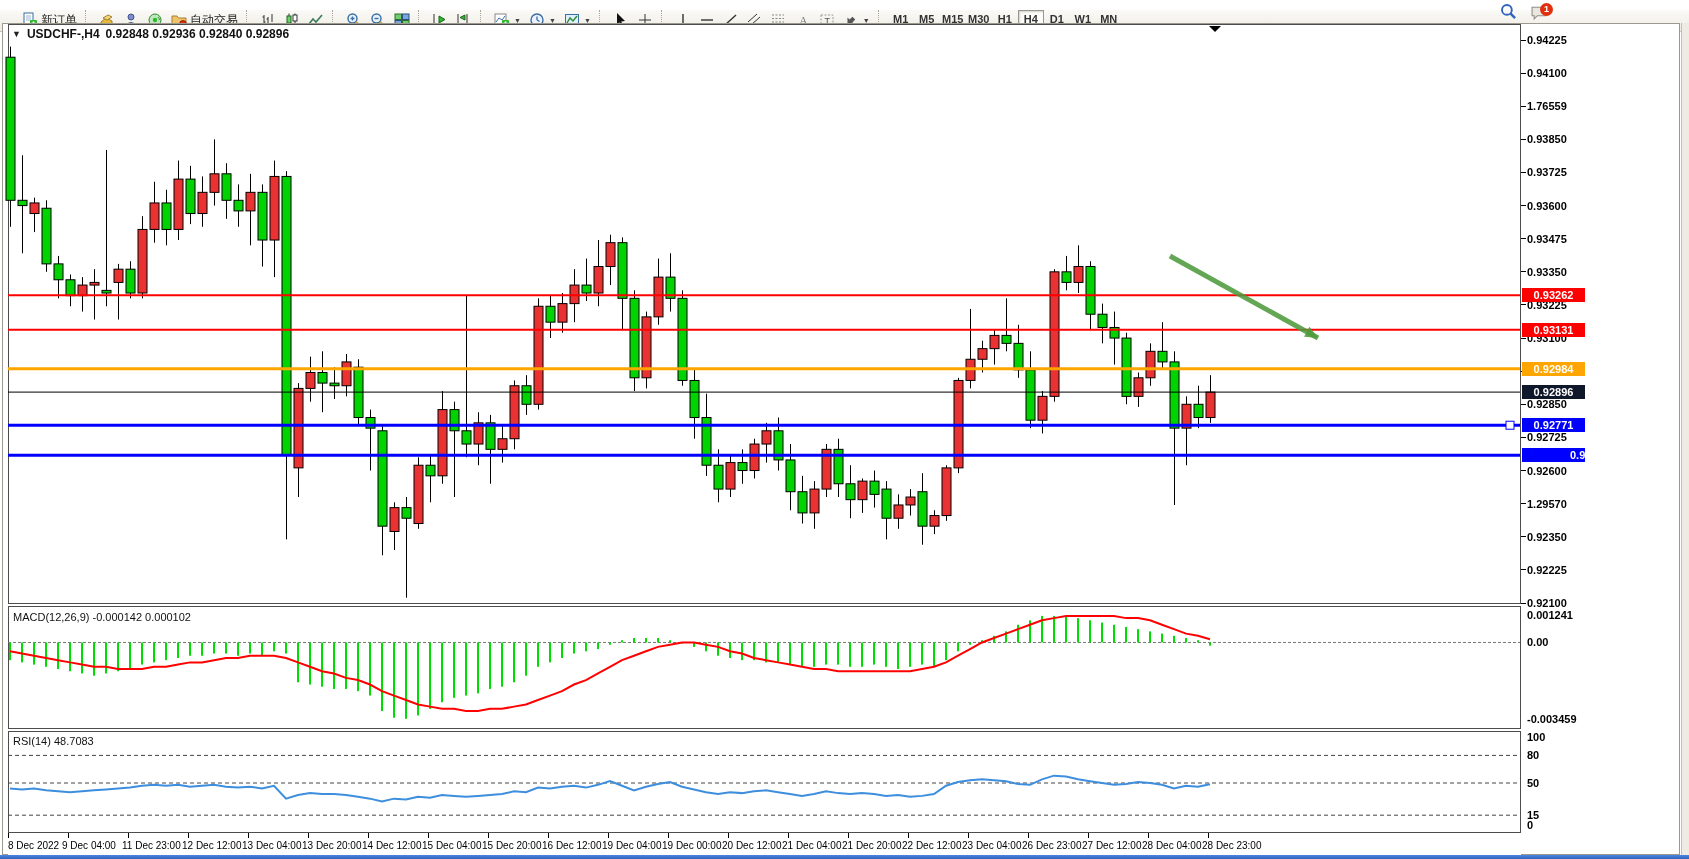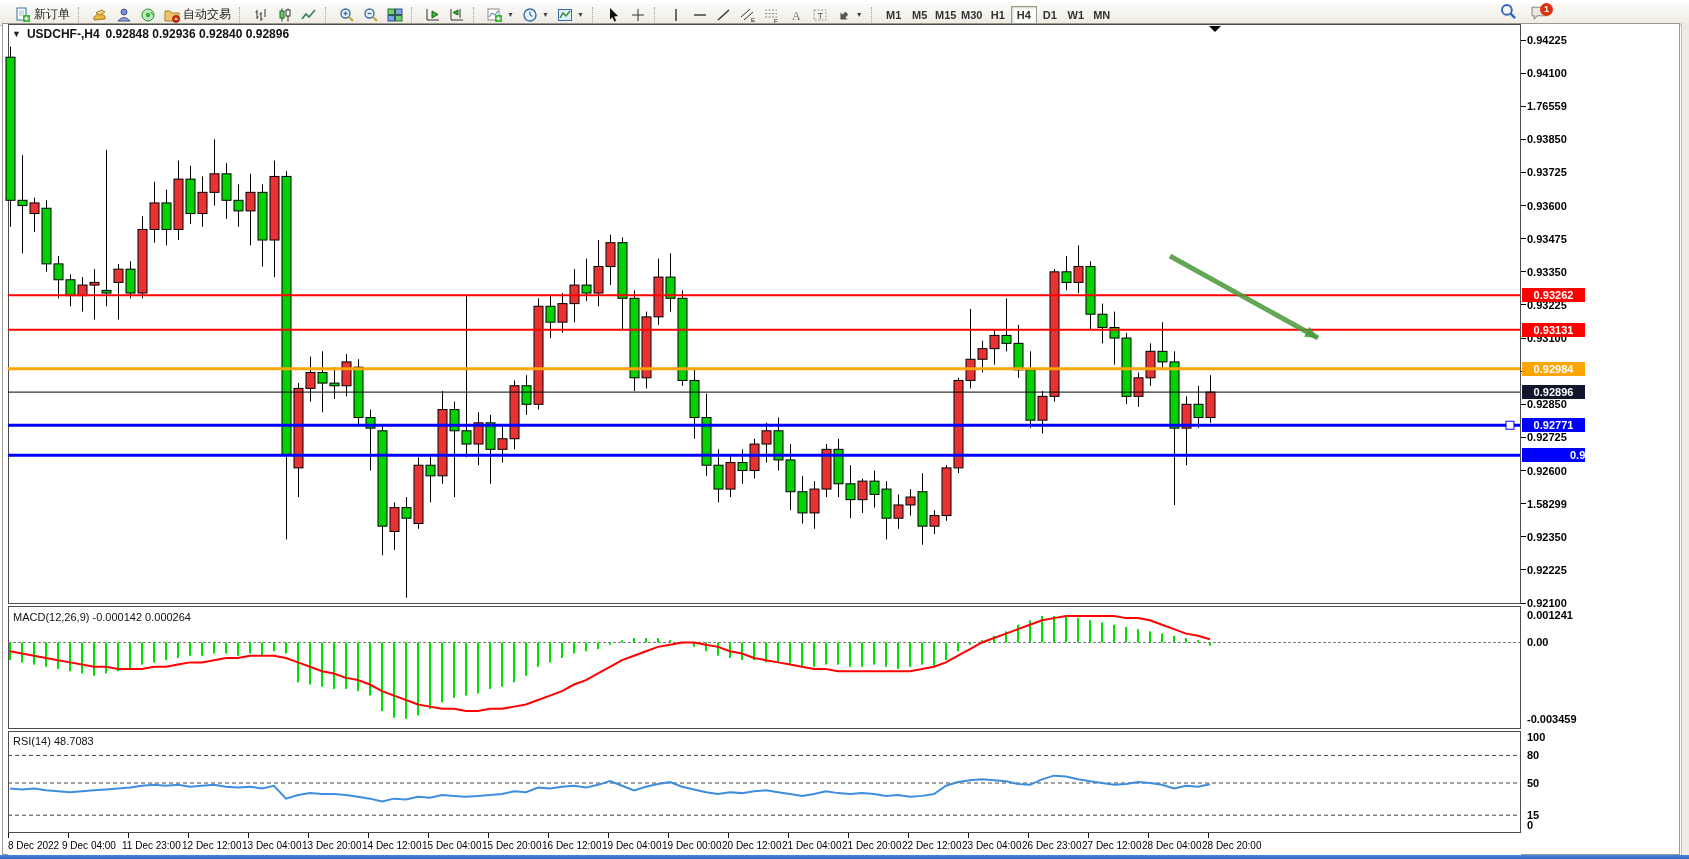--- a/index.html
+++ b/index.html
@@ -1,22 +1,22 @@
 <!DOCTYPE html>
 <html><head>
 <meta charset="utf-8">
 <style>
   * { margin:0; padding:0; box-sizing:border-box; }
   html,body { width:1689px; height:859px; overflow:hidden; background:#fff;
     font-family:"Liberation Sans", sans-serif; }
 
   
-  #toolbar { position:absolute; left:0; top:4px; width:1689px; height:22px;
+  #toolbar { position:absolute; left:0; top:10px; width:1689px; height:22px;
     background:linear-gradient(#fbfaf7,#edebe3); border-bottom:1px solid #c6c3b8;
-    display:flex; align-items:center; padding-left:11px; }
+    display:flex; align-items:flex-start; padding-left:18px; }
   .tbtn { height:20px; min-width:22px; display:flex; align-items:center; justify-content:center;
     gap:3px; padding:0 3px; border:1px solid transparent; border-radius:2px; font-size:12px; color:#222; }
   .tsep { width:7px; height:16px; border-left:1px dotted #a9a69a; margin:0 3px 0 4px; }
   .caret { font-size:7px; color:#444; margin-left:1px; }
   .tflabel { font-size:11px; font-weight:bold; color:#333; }
   .tf { width:26px; height:18px; display:flex; align-items:center; justify-content:center;
     border:1px solid transparent; }
   .tf.active { background:#fdfdfb; border:1px solid #9a978c; box-shadow:inset 1px 1px 2px rgba(0,0,0,.18); }
   #right-tools { position:absolute; left:1500px; top:0; height:22px; display:flex; align-items:center; gap:14px; }
   .badge-red { position:absolute; top:1px; left:9px; min-width:13px; height:13px; background:#e03010;
@@ -615,21 +615,21 @@
   </svg>
 
 <div id="chart-title">
   <span class="tri">▼</span>
   <span>USDCHF-,H4</span>
   <span style="font-weight:bold;">0.92848 0.92936 0.92840 0.92896</span>
 </div>
 
 <div class="ind-label" style="left:13px; top:611px;">
   <span>MACD(12,26,9)</span>
-  <span>-0.000142 0.000264</span>
+  <span>-0.000142 0.000102</span>
 </div>
 <div class="ind-label" style="left:13px; top:735px;">
   <span>RSI(14)</span>
   <span>48.7083</span>
 </div>
 
 <div id="axis-ticks">
     <div class="tick-dash" style="top: 39.5px;"></div>
     <div class="tick-label" style="top: 34px;">0.94225</div>
     <div class="tick-dash" style="top: 72.6176px;"></div>
@@ -652,21 +652,21 @@
     <div class="tick-label" style="top: 332.059px;">0.93100</div>
     <div class="tick-dash" style="top: 370.676px;"></div>
     <div class="tick-label" style="top: 365.176px;">0.92975</div>
     <div class="tick-dash" style="top: 403.794px;"></div>
     <div class="tick-label" style="top: 398.294px;">0.92850</div>
     <div class="tick-dash" style="top: 436.912px;"></div>
     <div class="tick-label" style="top: 431.412px;">0.92725</div>
     <div class="tick-dash" style="top: 470.029px;"></div>
     <div class="tick-label" style="top: 464.529px;">0.92600</div>
     <div class="tick-dash" style="top: 503.147px;"></div>
-    <div class="tick-label" style="top: 497.647px;">1.58299</div>
+    <div class="tick-label" style="top: 497.647px;">1.29570</div>
     <div class="tick-dash" style="top: 536.265px;"></div>
     <div class="tick-label" style="top: 530.765px;">0.92350</div>
     <div class="tick-dash" style="top: 569.382px;"></div>
     <div class="tick-label" style="top: 563.882px;">0.92225</div>
     <div class="tick-dash" style="top: 602.5px;"></div>
     <div class="tick-label" style="top: 597px;">0.92100</div>
   </div>
 <div id="axis-badges">
     <div class="price-badge" style="top: 288.138px; background: rgb(255, 0, 0);">0.93262</div>
     <div class="price-badge" style="top: 322.846px; background: rgb(255, 0, 0);">0.93131</div>
@@ -720,17 +720,17 @@
     <div class="time-label" style="left: 894px;">22 Dec 12:00</div>
     <div class="time-tick" style="left: 960px;"></div>
     <div class="time-label" style="left: 954px;">23 Dec 04:00</div>
     <div class="time-tick" style="left: 1020px;"></div>
     <div class="time-label" style="left: 1014px;">26 Dec 23:00</div>
     <div class="time-tick" style="left: 1080px;"></div>
     <div class="time-label" style="left: 1074px;">27 Dec 12:00</div>
     <div class="time-tick" style="left: 1140px;"></div>
     <div class="time-label" style="left: 1134px;">28 Dec 04:00</div>
     <div class="time-tick" style="left: 1200px;"></div>
-    <div class="time-label" style="left: 1194px;">28 Dec 20:00</div>
+    <div class="time-label" style="left: 1194px;">28 Dec 23:00</div>
   </div>
 
 <div id="right-gutter"></div>
 <div id="bottom-strip"></div>
 
 </body></html>

